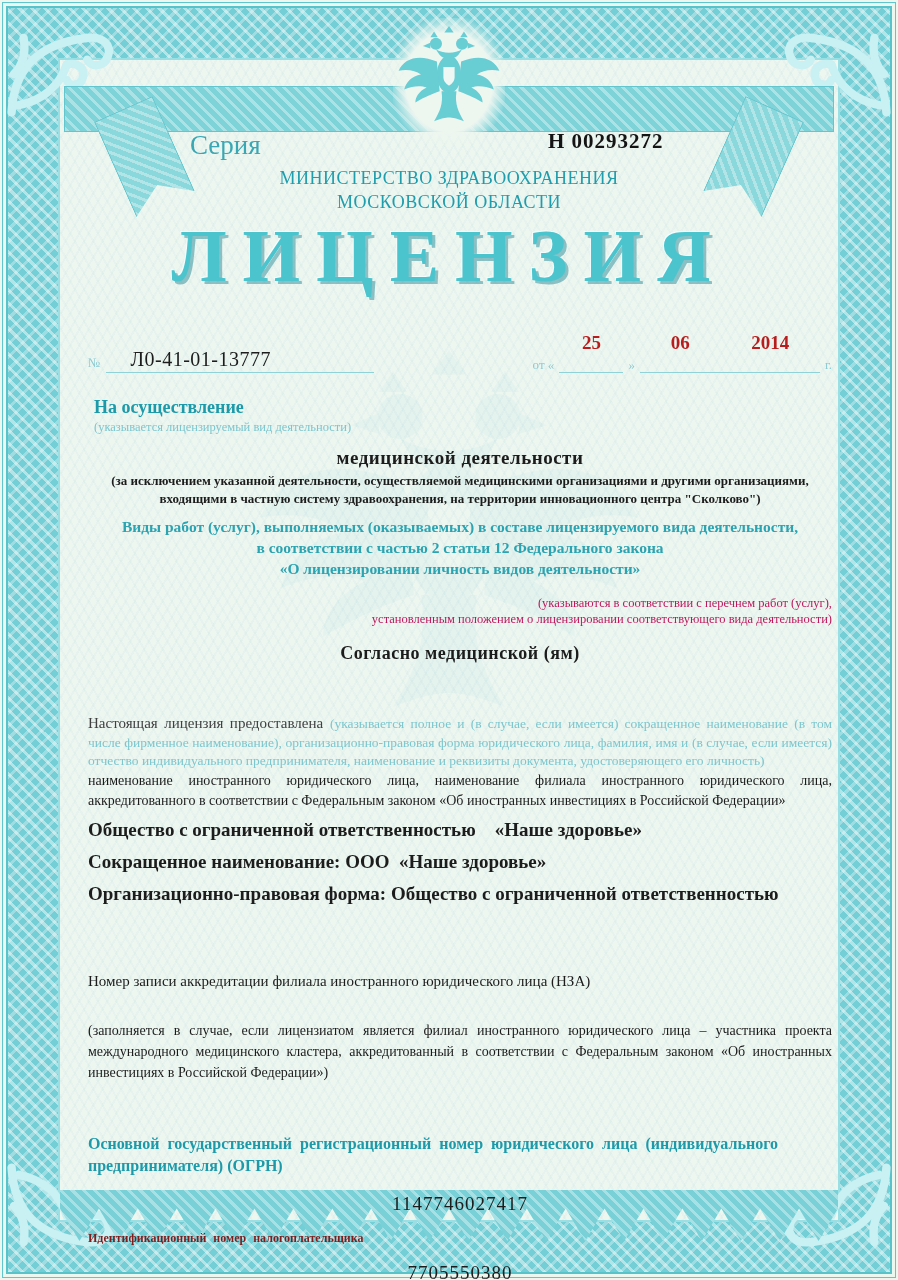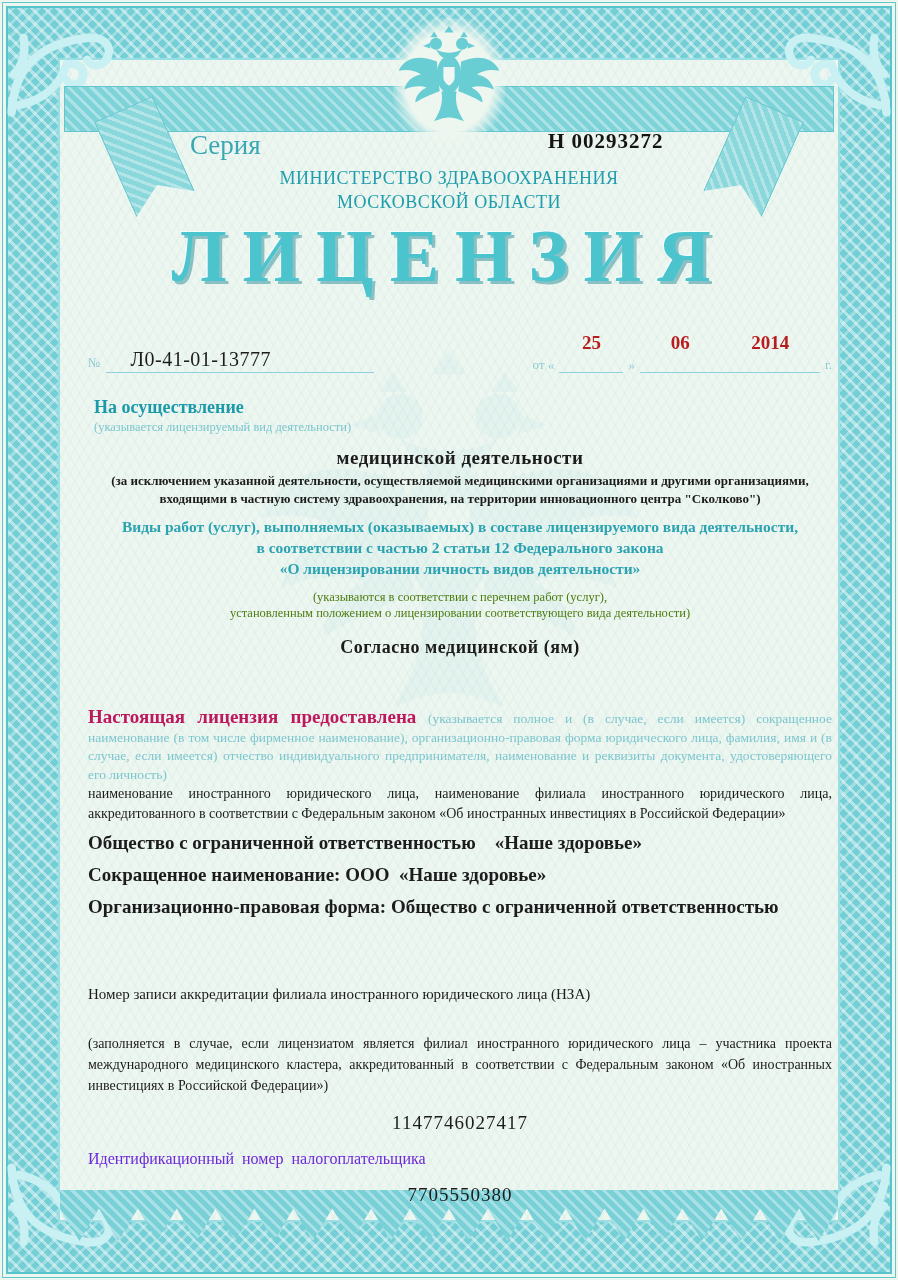--- a/index.html
+++ b/index.html
@@ -85,32 +85,32 @@
   .num-val{display:inline-block;width:244px;font-size:20px;font-weight:normal;padding:0 0 1px 24px;letter-spacing:.5px;}
   .daterow{display:flex;align-items:flex-end;gap:5px;font-size:13px;color:#8ccad2;}
   .date-seg{font-size:19px;font-weight:bold;color:#b91c1c;text-align:center;padding-bottom:18px;}
   .seg-day{width:64px;}
   .seg-my{width:180px;display:inline-flex;justify-content:space-around;}
   .teal-head{font-size:18px;font-weight:bold;color:#1d9aaa;margin:24px 0 0 6px;}
   .teal-note{font-size:12.5px;color:#7cc6ce;margin:1px 0 0 6px;line-height:16px;}
   .center-black-head{font-size:19px;font-weight:bold;text-align:center;margin-top:12px;letter-spacing:.5px;}
   .center-black-sub{font-size:13px;font-weight:bold;text-align:center;line-height:18px;margin-top:3px;}
   .works{font-size:15.5px;font-weight:bold;color:#2ba3b1;text-align:center;line-height:21px;margin-top:8px;}
-  .works-note{font-size:12.5px;color:#4d7c0f;text-align:center;line-height:16px;margin-top:10px;}
+  .works-note{font-size:12.5px;color:#be185d;text-align:right;line-height:16px;margin-top:16px;}
   .attachment{font-size:18px;font-weight:bold;text-align:center;margin-top:16px;letter-spacing:.5px;}
   .granted{margin-top:50px;text-align:justify;line-height:17.5px;}
-  .granted .lbl{font-size:19px;font-weight:bold;color:#be185d;}
+  .granted .lbl{font-size:15px;font-weight:normal;color:#404040;}
   .granted .nt{font-size:13.5px;color:#7cc6ce;}
   .foreign-note{font-size:14px;text-align:justify;line-height:20px;margin:1px 0 0 0;}
   .company{font-size:19px;font-weight:bold;line-height:26px;margin:6px 0 0 0;}
   .nza-label{font-size:15px;margin-top:66px;}
   .nza-note{font-size:14px;text-align:justify;line-height:21px;margin-top:30px;}
   .ogrn-label{font-size:16px;font-weight:bold;color:#1d9aaa;line-height:22px;margin-top:50px;width:690px;text-align:justify;}
   .big-num{font-size:19px;font-weight:normal;text-align:center;letter-spacing:1px;margin-top:16px;}
-  .inn-label{font-size:16px;font-weight:normal;color:#6d28d9;margin-top:16px;word-spacing:4px;}
+  .inn-label{font-size:12px;font-weight:bold;color:#7f1d1d;margin-top:16px;word-spacing:4px;}
   p{margin:0;}
 </style>
 </head>
 <body>
 
 <svg width="0" height="0" style="position:absolute">
   <symbol id="eagle" viewBox="0 0 120 120">
     <g fill="#57c8d1">
       <path d="M55,7 l5,-7 5,7 z"></path>
       <path d="M40,12 l4,-6 4,6 z"></path>
@@ -224,19 +224,20 @@
     </p>
     <p class="foreign-note">наименование иностранного юридического лица, наименование филиала иностранного юридического лица, аккредитованного в соответствии с Федеральным законом «Об иностранных инвестициях в Российской Федерации»</p>
 
     <p class="company">Общество с ограниченной ответственностью&nbsp;&nbsp;&nbsp;&nbsp;«Наше здоровье»</p>
     <p class="company">Сокращенное наименование: ООО&nbsp;&nbsp;«Наше здоровье»</p>
     <p class="company">Организационно-правовая форма: Общество с ограниченной ответственностью</p>
 
     <p class="nza-label">Номер записи аккредитации филиала иностранного юридического лица (НЗА)</p>
     <p class="nza-note">(заполняется в случае, если лицензиатом является филиал иностранного юридического лица – участника проекта международного медицинского кластера, аккредитованный в соответствии с Федеральным законом «Об иностранных инвестициях в Российской Федерации»)</p>
 
+    <p class="ogrn-label">Основной  государственный  регистрационный  номер  юридического  лица  (индивидуального предпринимателя)  (ОГРН)</p>
     <p class="big-num">1147746027417</p>
 
     <p class="inn-label">Идентификационный  номер  налогоплательщика</p>
     <p class="big-num">7705550380</p>
 
   </div>
 </div>
 
 </body></html>

